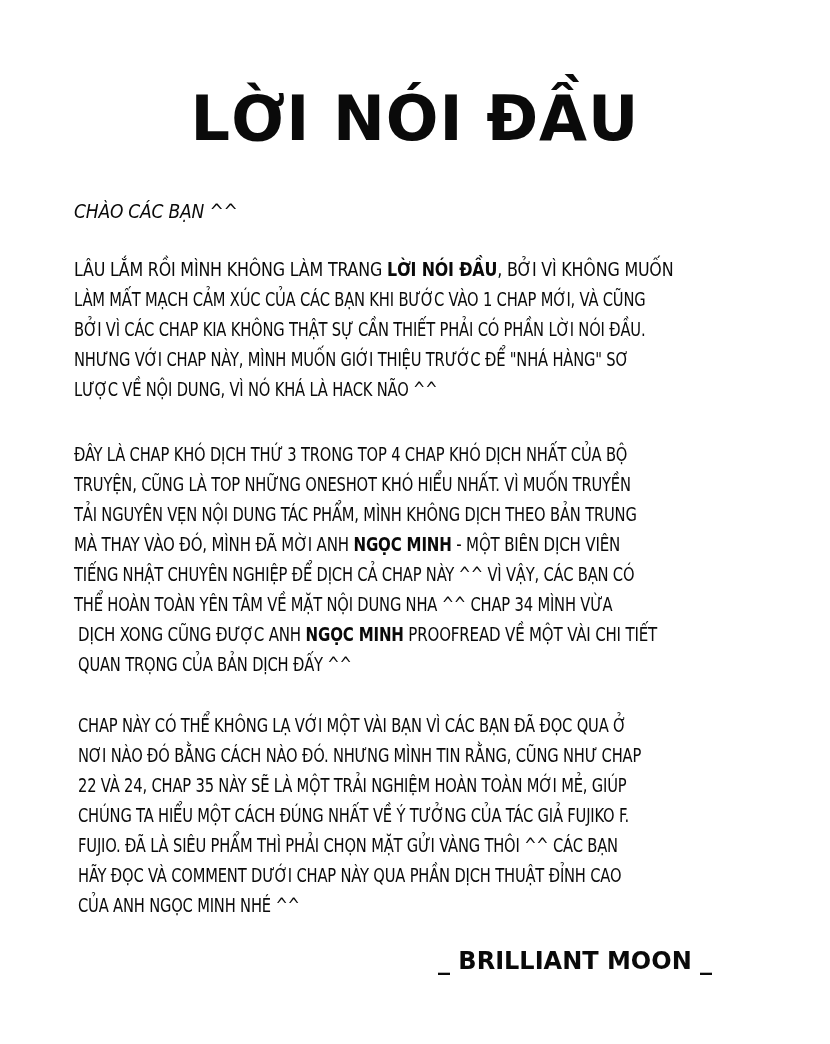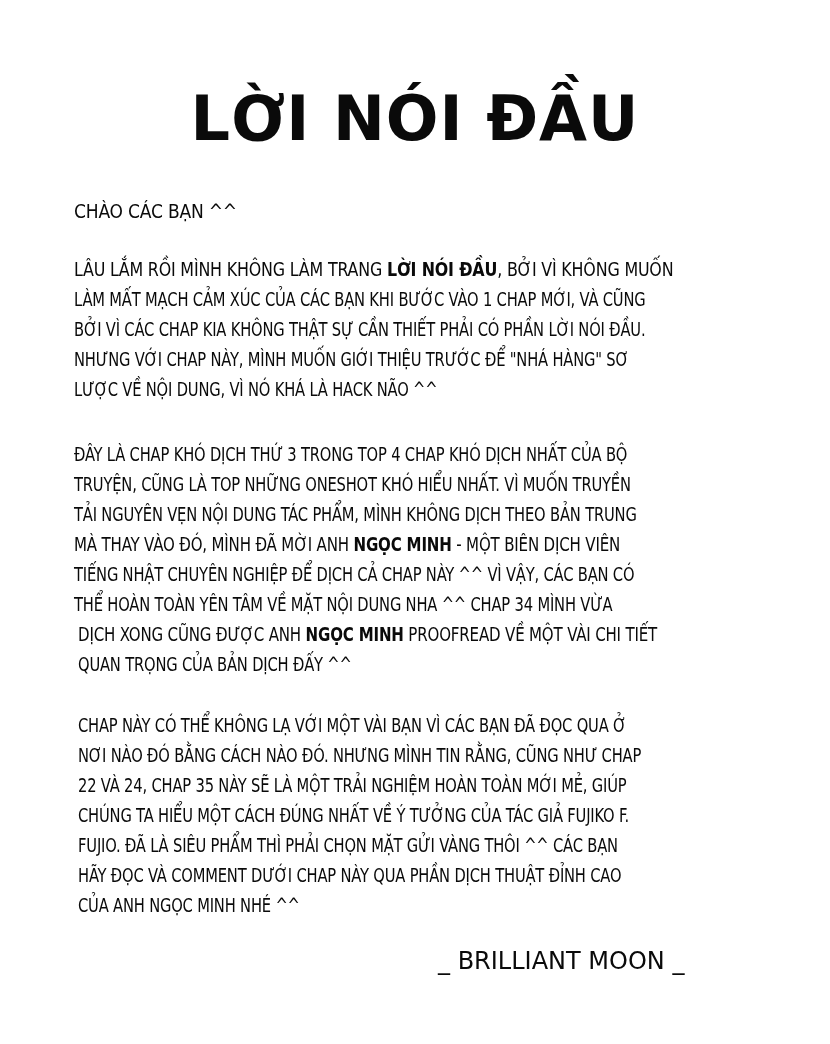--- a/index.html
+++ b/index.html
@@ -12,29 +12,29 @@
   }
   .line {
     position: absolute; white-space: nowrap;
     font-family: "DejaVu Sans Condensed", "DejaVu Sans", sans-serif;
     font-size: 19px; line-height: 26px; letter-spacing: -0.2px;
     transform-origin: left center;
   }
   .b { font-weight: bold; }
   .sig {
     position: absolute; left: 438px; top: 944px; white-space: nowrap;
-    font-family: "DejaVu Sans", sans-serif; font-weight: normal; font-size: 24px; line-height: 34px;
+    font-family: "DejaVu Sans", sans-serif; font-weight: bold; font-size: 24px; line-height: 34px;
   }
 </style>
 </head>
 <body>
 
 <div class="title">LỜI NÓI ĐẦU</div>
 
-<div class="line" style="left:74px; top:198px;">CHÀO CÁC BẠN ^^</div>
+<div class="line" style="left:74px; top:198px;font-style:italic;">CHÀO CÁC BẠN ^^</div>
 
 <div>
   <div class="line" style="left:74px; top:256px; transform:scaleX(0.93);"><span>LÂU LẮM RỒI MÌNH KHÔNG LÀM TRANG </span><span class="b">LỜI NÓI ĐẦU</span><span>, BỞI VÌ KHÔNG MUỐN</span></div>
   <div class="line" style="left:74px; top:286px; transform:scaleX(0.86);">LÀM MẤT MẠCH CẢM XÚC CỦA CÁC BẠN KHI BƯỚC VÀO 1 CHAP MỚI, VÀ CŨNG</div>
   <div class="line" style="left:74px; top:316px; transform:scaleX(0.86);">BỞI VÌ CÁC CHAP KIA KHÔNG THẬT SỰ CẦN THIẾT PHẢI CÓ PHẦN LỜI NÓI ĐẦU.</div>
   <div class="line" style="left:74px; top:346px; transform:scaleX(0.86);">NHƯNG VỚI CHAP NÀY, MÌNH MUỐN GIỚI THIỆU TRƯỚC ĐỂ "NHÁ HÀNG" SƠ</div>
   <div class="line" style="left:74px; top:376px; transform:scaleX(0.86);">LƯỢC VỀ NỘI DUNG, VÌ NÓ KHÁ LÀ HACK NÃO ^^</div>
 </div>
 
 <div>

